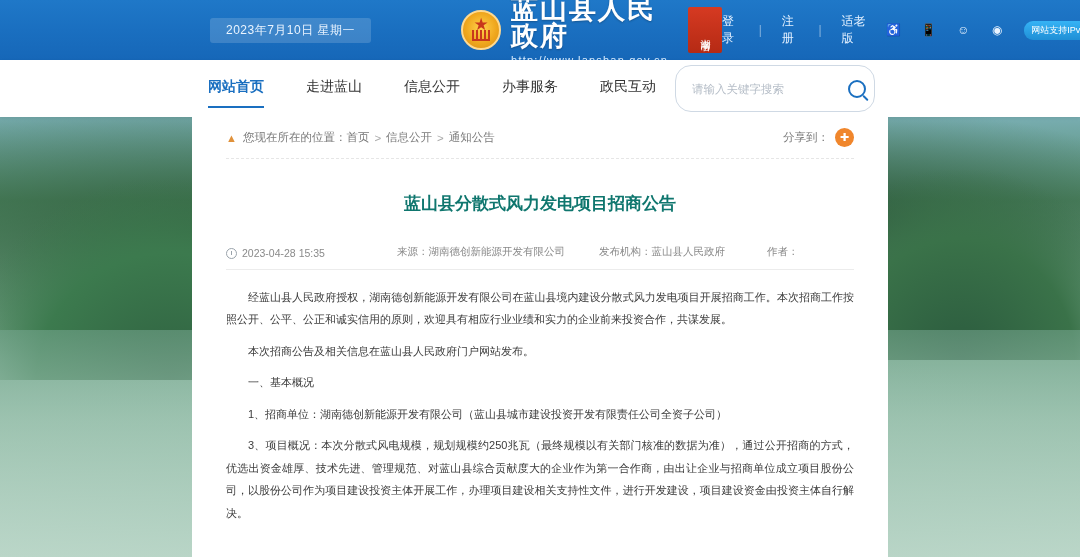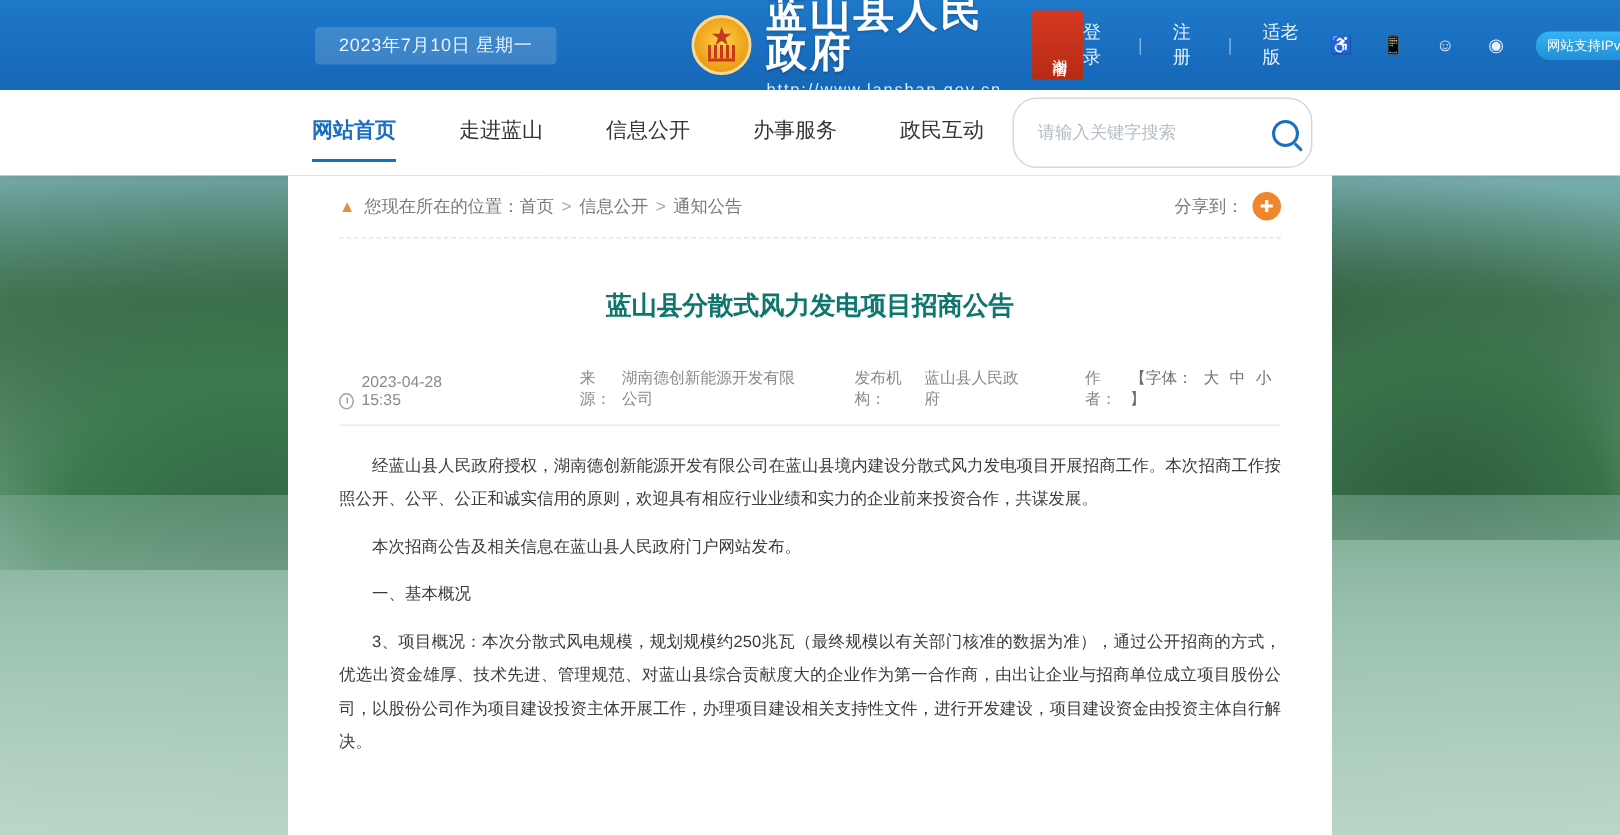--- a/index.html
+++ b/index.html
@@ -285,29 +285,23 @@
 
   <div class="meta-row">
     <span class="meta-clock"></span>
     <span>2023-04-28 15:35</span>
     <span class="meta-src">来源：</span>
     <span>湖南德创新能源开发有限公司</span>
     <span class="meta-org">发布机构：</span>
     <span>蓝山县人民政府</span>
     <span class="meta-author">作者：</span>
     <span></span>
-    <span class="meta-font">
-      <span>【字体：</span>
-      <span>大</span>
-      <span>中</span>
-      <span>小</span>
-      <span>】</span>
-    </span>
   </div>
 
   <div class="doc-body">
     <p class="indent">经蓝山县人民政府授权，湖南德创新能源开发有限公司在蓝山县境内建设分散式风力发电项目开展招商工作。本次招商工作按照公开、公平、公正和诚实信用的原则，欢迎具有相应行业业绩和实力的企业前来投资合作，共谋发展。</p>
     <p class="indent">本次招商公告及相关信息在蓝山县人民政府门户网站发布。</p>
     <p class="indent bold">一、基本概况</p>
+    <p class="indent">1、招商单位：湖南德创新能源开发有限公司（蓝山县城市建设投资开发有限责任公司全资子公司）</p>
     <p class="indent">3、项目概况：本次分散式风电规模，规划规模约250兆瓦（最终规模以有关部门核准的数据为准），通过公开招商的方式，优选出资金雄厚、技术先进、管理规范、对蓝山县综合贡献度大的企业作为第一合作商，由出让企业与招商单位成立项目股份公司，以股份公司作为项目建设投资主体开展工作，办理项目建设相关支持性文件，进行开发建设，项目建设资金由投资主体自行解决。</p>
 
   </div>
 </div>
 
 </body></html>

